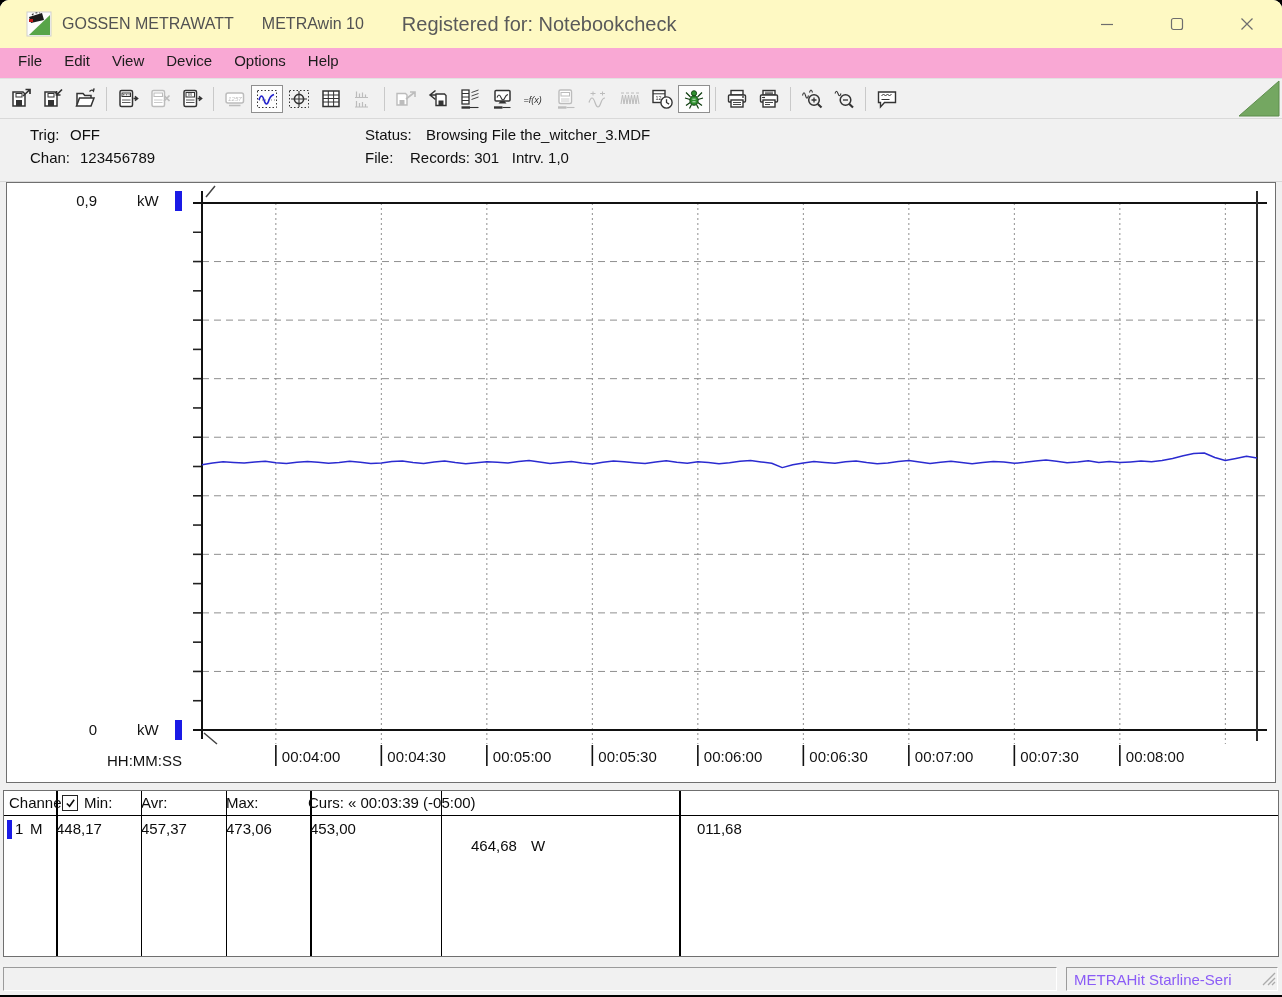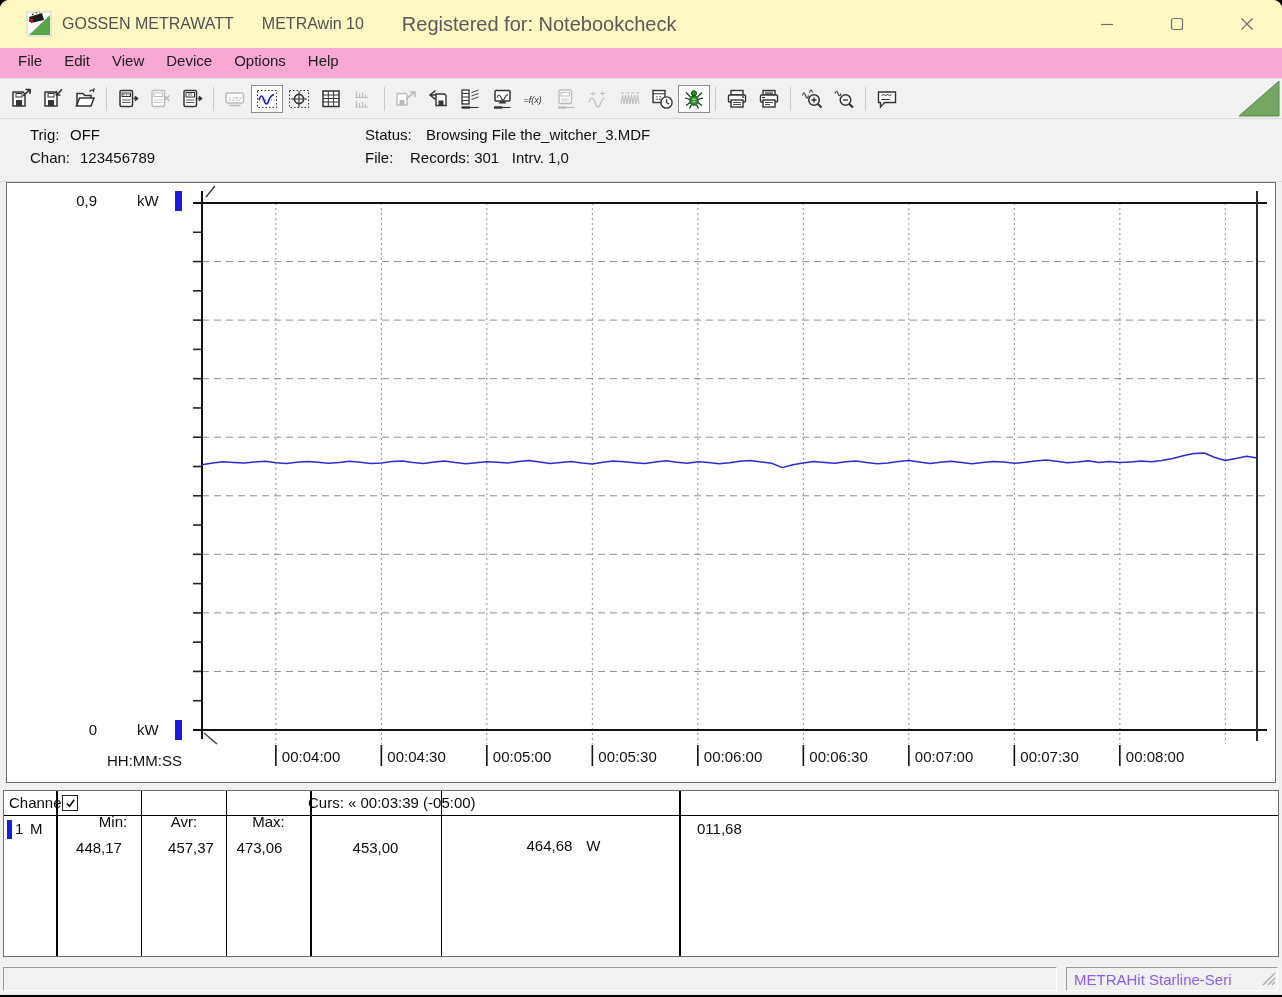--- a/index.html
+++ b/index.html
@@ -35,21 +35,21 @@
   
   .chart-panel{position:absolute;left:6px;top:182px;width:1268px;height:599px;background:#fff;border:1px solid #6f6f6f;}
   .chart-panel .axlab{position:absolute;font-size:15px;color:#111;white-space:pre;}
   #chart-svg{position:absolute;left:0;top:0;}
 
   
   .table-panel{position:absolute;left:3px;top:790px;width:1274px;height:165px;background:#fff;border:1px solid #6f6f6f;font-size:15px;color:#0c0c0c;}
   .vline{position:absolute;top:0;bottom:0;background:#000;}
   .hline{position:absolute;left:0;right:0;top:24px;height:1px;background:#000;}
   .tp-cell{position:absolute;white-space:pre;}
-  .ctr{text-align:center;margin-top:19px;}
+  .ctr{}
   .cbx{position:absolute;left:58px;top:4px;width:14px;height:14px;background:#fff;border:1px solid #222;display:flex;align-items:center;justify-content:center;}
   .chanbar{position:absolute;left:3px;top:29px;width:5px;height:19px;}
 
   
   .statusbar{position:absolute;left:0;right:0;top:964px;height:31px;background:#f1f1f1;display:flex;box-sizing:border-box;padding:3px 4px 4px 3px;}
   .spanel{border:1px solid;border-color:#9b9b9b #ffffff #ffffff #9b9b9b;background:#f1f1f1;box-sizing:border-box;}
   .sp-left{flex:1;}
   .sp-right{width:212px;margin-left:9px;position:relative;font-size:15px;color:#8b5cf6;}
   .sp-right .dev{position:absolute;left:7px;top:3px;}
   .grip{position:absolute;right:1px;bottom:1px;}
@@ -432,21 +432,21 @@
     <div class="tp-cell ctr" style="left:222px;top:3px;width:85px;">Max:</div>
     <div class="tp-cell" style="left:304px;top:3px;">Curs: « 00:03:39 (-05:00)</div>
 
     <div class="chanbar" style="background:#1a1ae6;"></div>
     <div class="tp-cell" style="left:11px;top:29px;">1</div>
     <div class="tp-cell" style="left:26px;top:29px;">M</div>
     <div class="tp-cell ctr" style="left:52px;top:29px;width:86px;">448,17</div>
     <div class="tp-cell ctr" style="left:137px;top:29px;width:100px;">457,37</div>
     <div class="tp-cell ctr" style="left:222px;top:29px;width:67px;">473,06</div>
     <div class="tp-cell ctr" style="left:306px;top:29px;width:131px;">453,00</div>
-    <div class="tp-cell" style="left:437px;top:29px;width:180px;text-align:center;padding-left:20px;">
+    <div class="tp-cell" style="left:422px;top:29px;width:180px;padding-left:20px;">
       <span>464,68</span><span style="display:inline-block;width:14px;"></span><span>W</span>
     </div>
     <div class="tp-cell" style="left:693px;top:29px;">011,68</div>
   </div>
 
   <div class="statusbar">
     <div class="spanel sp-left"></div>
     <div class="spanel sp-right">
       <span class="dev">METRAHit Starline-Seri</span>
       <span class="grip">

